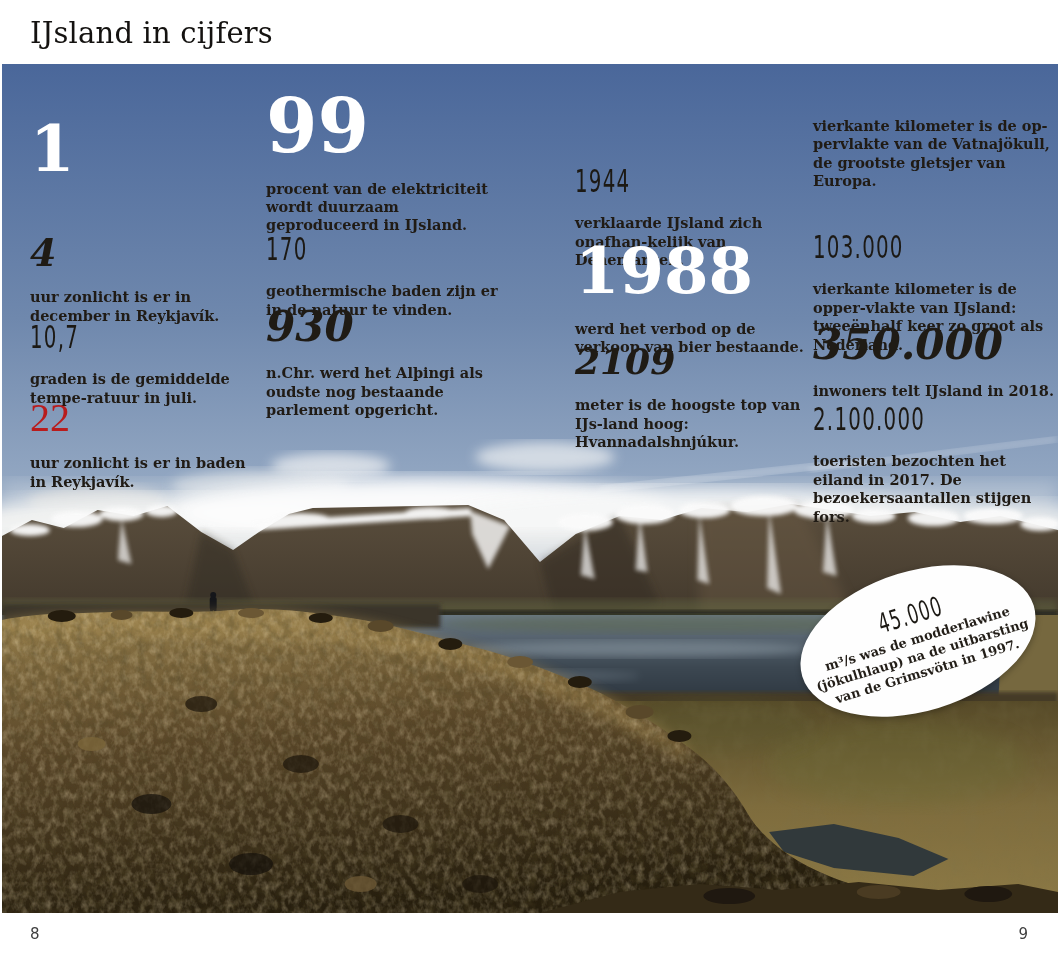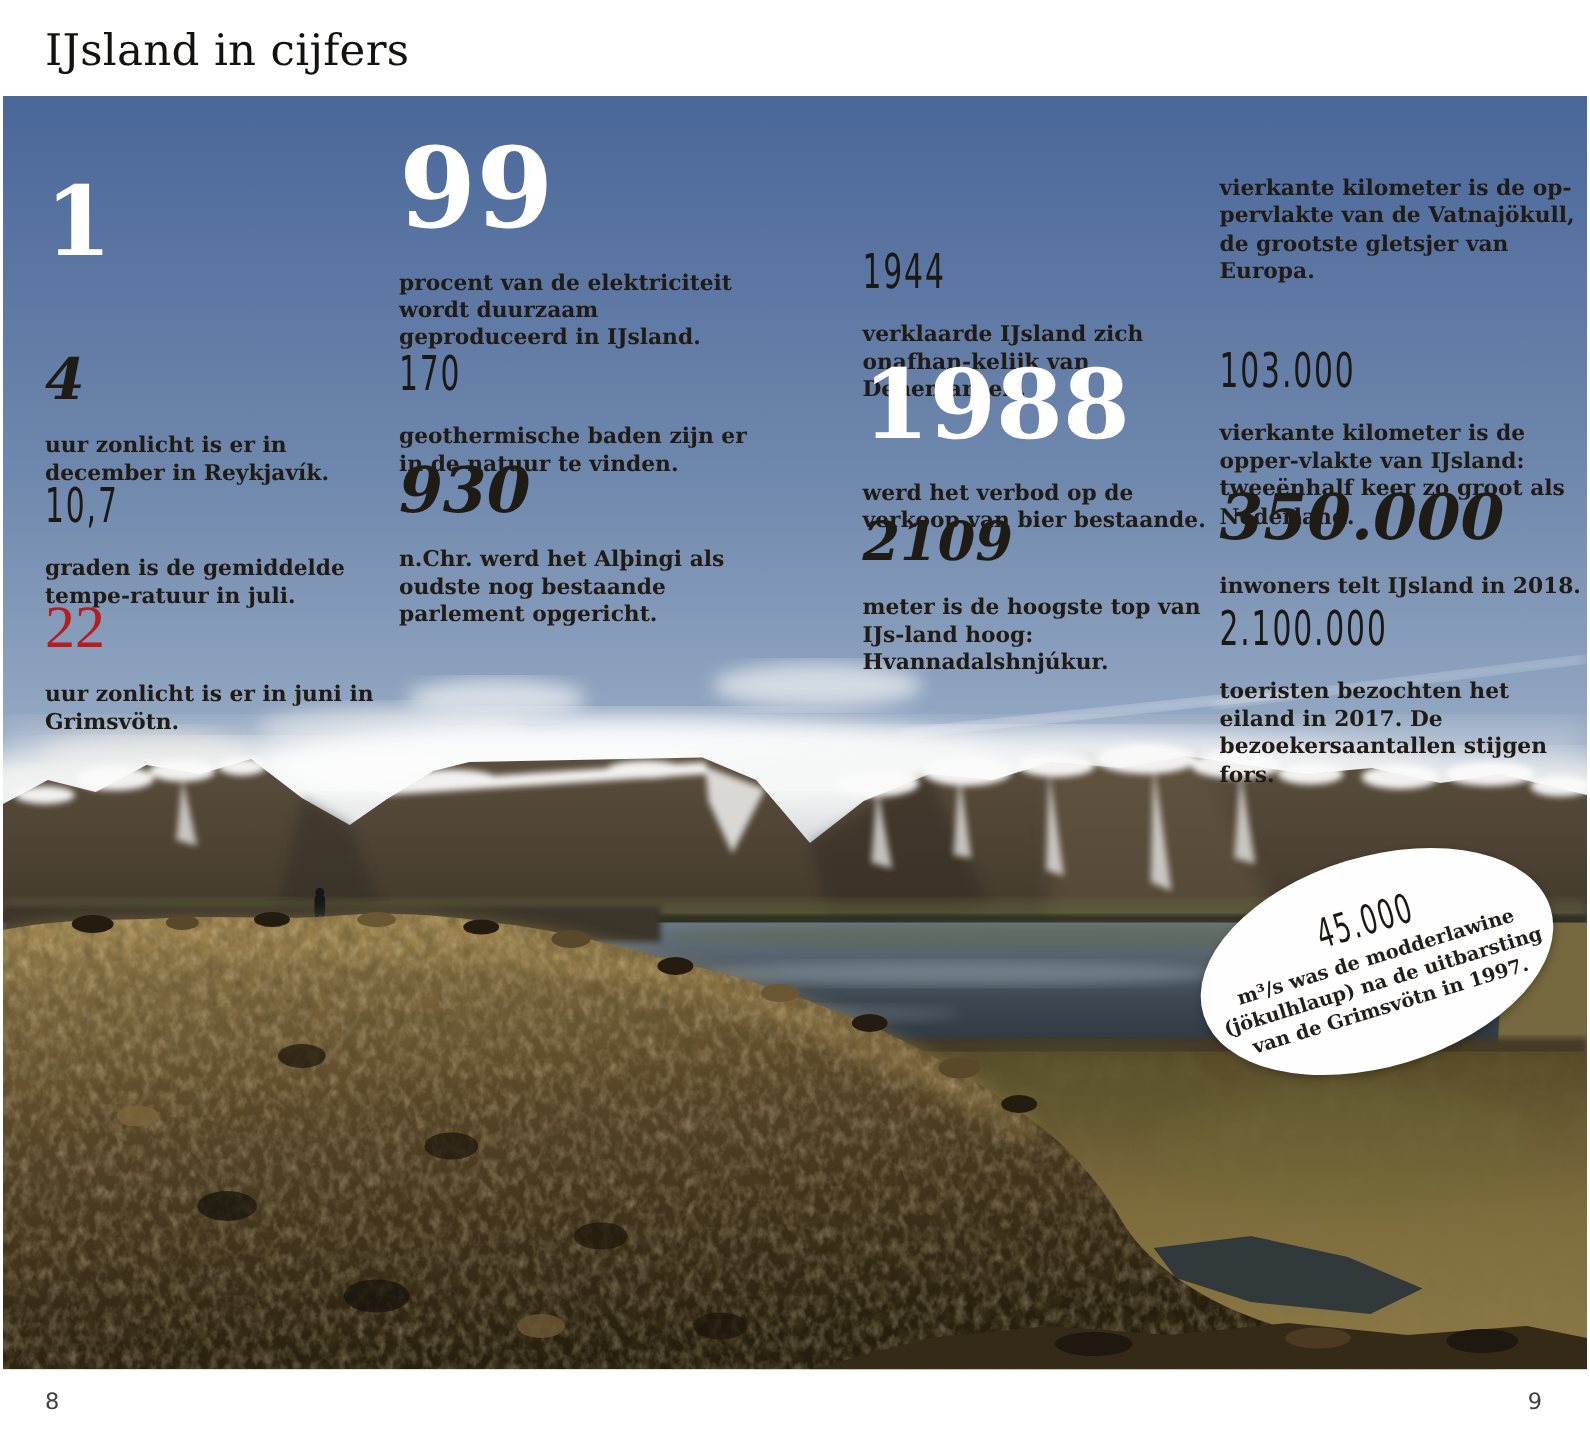--- a/index.html
+++ b/index.html
@@ -237,21 +237,21 @@
     <div class="stat" style="left:30px;top:234px;width:235px">
       <div class="num num-italic" style="font-size:38px">4</div>
       <div class="cap">uur zonlicht is er in december in Reykjavík.</div>
     </div>
     <div class="stat" style="left:30px;top:322px;width:235px">
       <div class="num num-narrow" style="font-size:32px">10,7</div>
       <div class="cap">graden is de gemiddelde tempe-ratuur in juli.</div>
     </div>
     <div class="stat" style="left:30px;top:398px;width:235px">
       <div class="num num-serif" style="font-size:40px">22</div>
-      <div class="cap">uur zonlicht is er in juni in Grimsvötn.</div>
+      <div class="cap">uur zonlicht is er in baden in Reykjavík.</div>
     </div>
 
     <div class="stat" style="left:266px;top:90px;width:238px">
       <div class="num num-hero" style="font-size:74px">99</div>
       <div class="cap">procent van de elektriciteit wordt duurzaam geproduceerd in IJsland.</div>
     </div>
     <div class="stat" style="left:266px;top:234px;width:238px">
       <div class="num num-narrow" style="font-size:32px">170</div>
       <div class="cap">geothermische baden zijn er in de natuur te vinden.</div>
     </div>

